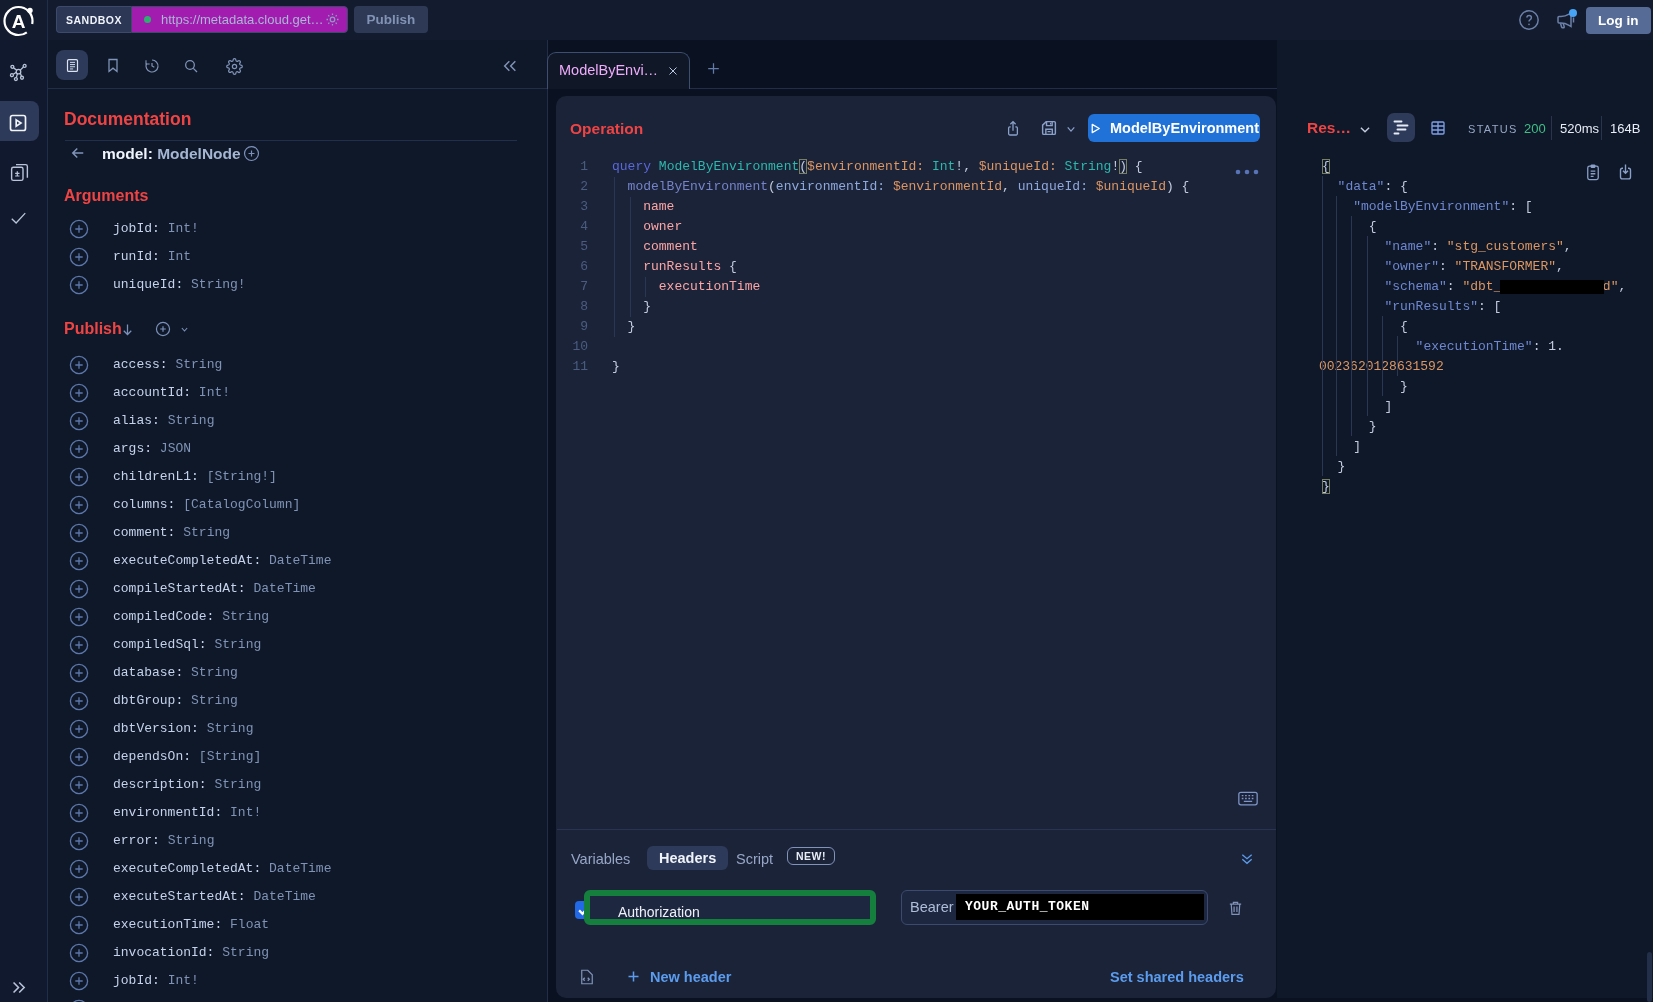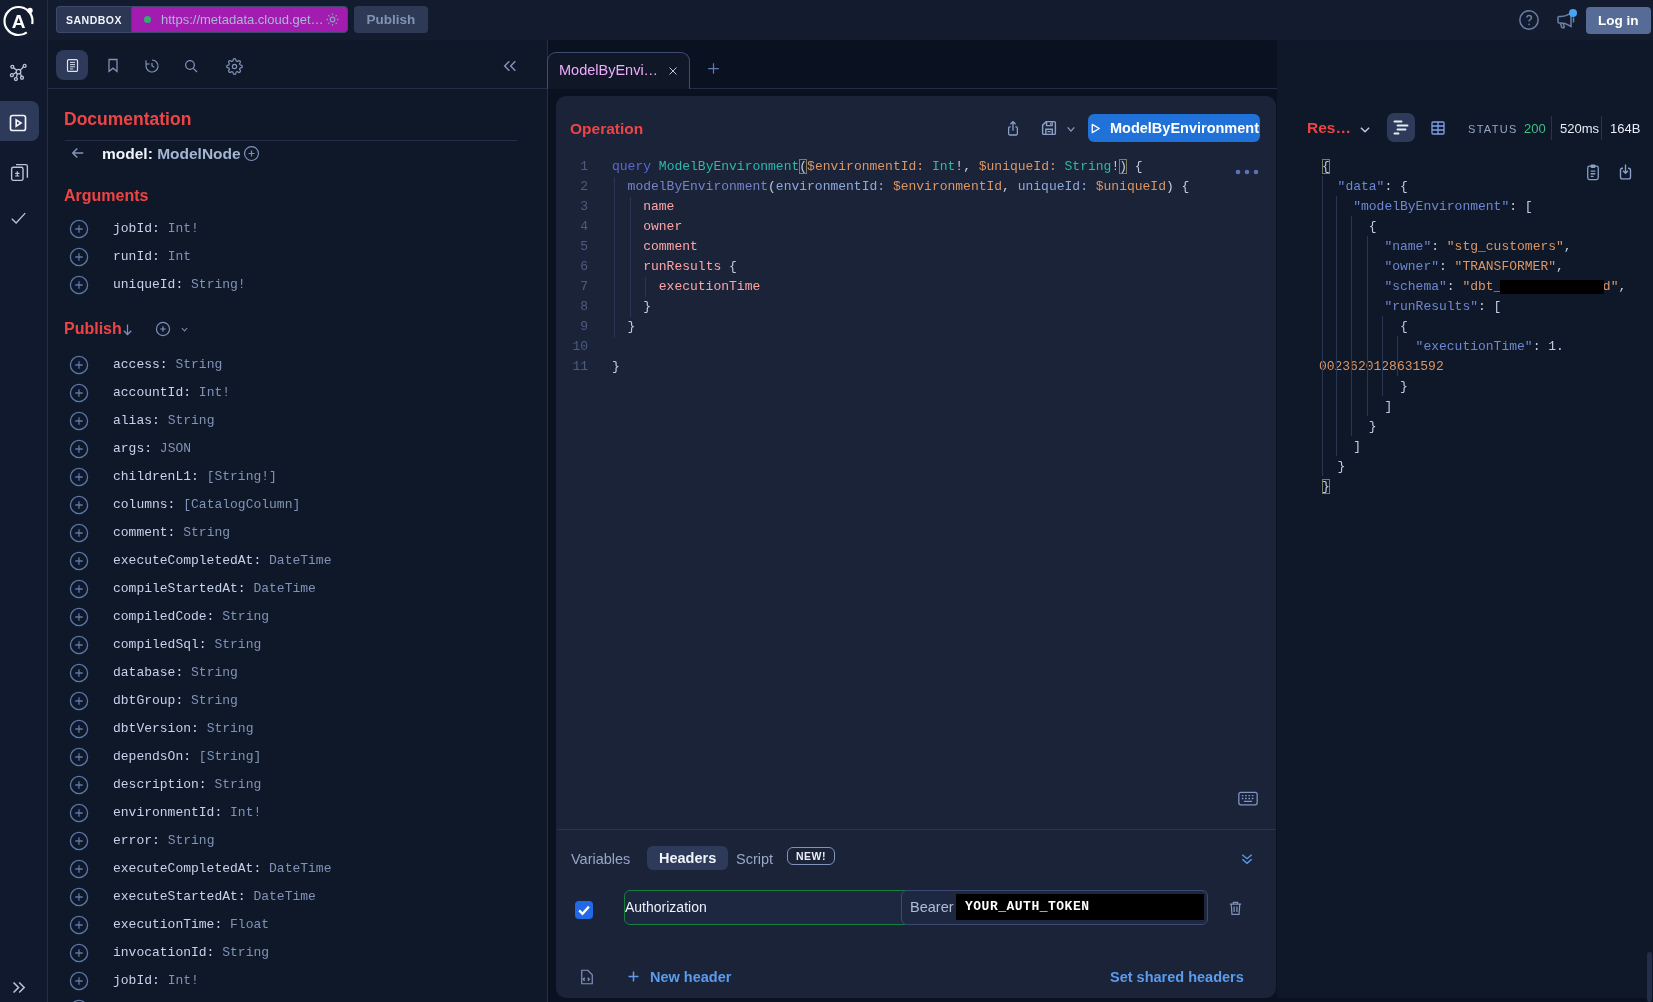--- a/index.html
+++ b/index.html
@@ -375,21 +375,21 @@
 <div class="abs" style="left:787px;top:847px;border:1.5px solid #8193b8;border-radius:6px;padding:2px 8px;color:#e8edf6;font-size:10.5px;font-weight:bold;letter-spacing:0.5px">NEW!</div>
 <svg class="abs" style="left:1239px;top:851px" width="16" height="16" viewBox="0 0 24 24" fill="none" stroke="#5b9cee" stroke-width="2">
   <path d="M5 5.5l7 6 7-6M5 12.5l7 6 7-6"></path>
 </svg>
 
 <div class="abs" style="left:575px;top:901px;width:18px;height:18px;background:#2269e8;border-radius:4px">
   <svg width="18" height="18" viewBox="0 0 24 24" fill="none" stroke="#fff" stroke-width="3">
       <path d="M5.5 12.5 10 17 18.5 7.5"></path>
     </svg>
 </div>
-<div class="abs" style="left:624px;top:890px;width:292px;height:35px;border:1px solid #15803d;border-radius:6px;background:#1e2740;color:#edf1f9;font-size:14px;line-height:33px;padding-left:0">Authorization</div>
+<div class="abs" style="left:584px;top:890px;width:292px;height:35px;border:6px solid #15803d;border-radius:6px;background:#1e2740;color:#edf1f9;font-size:14px;line-height:33px;padding-left:28px">Authorization</div>
 <div class="abs" style="left:901px;top:890px;width:307px;height:35px;border:1px solid #3b4a6e;border-radius:6px;background:#1e2740;color:#aebdd8;font-size:14.5px;line-height:33px;padding-left:8px">Bearer</div>
 <div class="abs mono" style="left:956px;top:894px;width:248px;height:26px;background:#000;color:#fff;font-size:13px;font-weight:bold;line-height:26px;padding-left:9px;letter-spacing:0.5px">YOUR_AUTH_TOKEN</div>
 <svg class="abs" style="left:1227px;top:899px" width="17" height="18" viewBox="0 0 24 24" fill="none" stroke="#8193b8" stroke-width="1.7">
   <path d="M4 6.5h16M9 6V4h6v2M6 6.5l1 14.5h10l1-14.5M10 10v7.5M14 10v7.5"></path>
 </svg>
 
 <svg class="abs" style="left:578px;top:968px" width="18" height="18" viewBox="0 0 24 24" fill="none" stroke="#8193b8" stroke-width="1.6">
   <path d="M13 3H5v18h14V9z"></path>
     <path d="M9 13l-2 2 2 2M13 13l2 2-2 2" stroke-width="1.8"></path>
 </svg>

